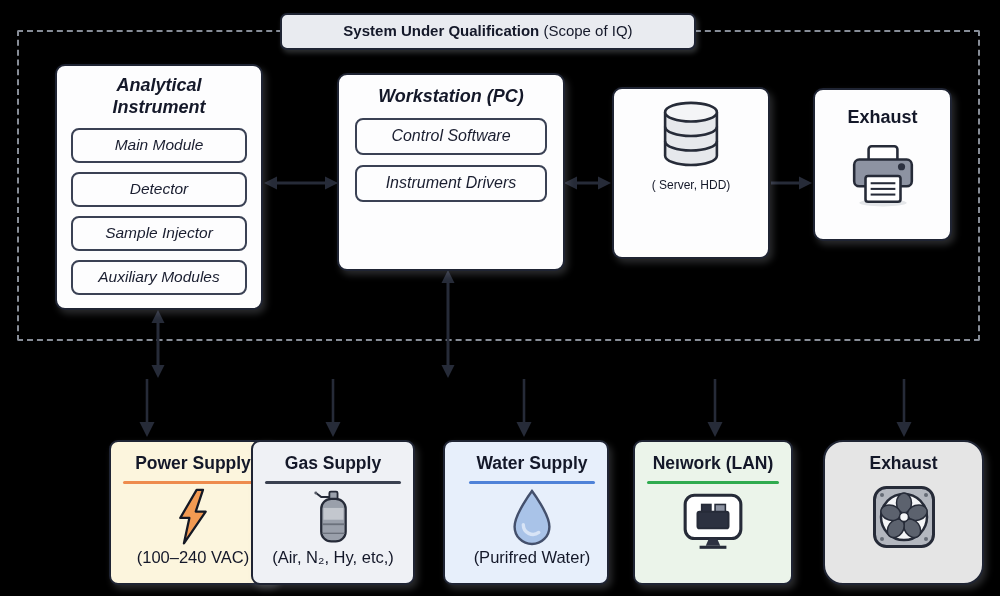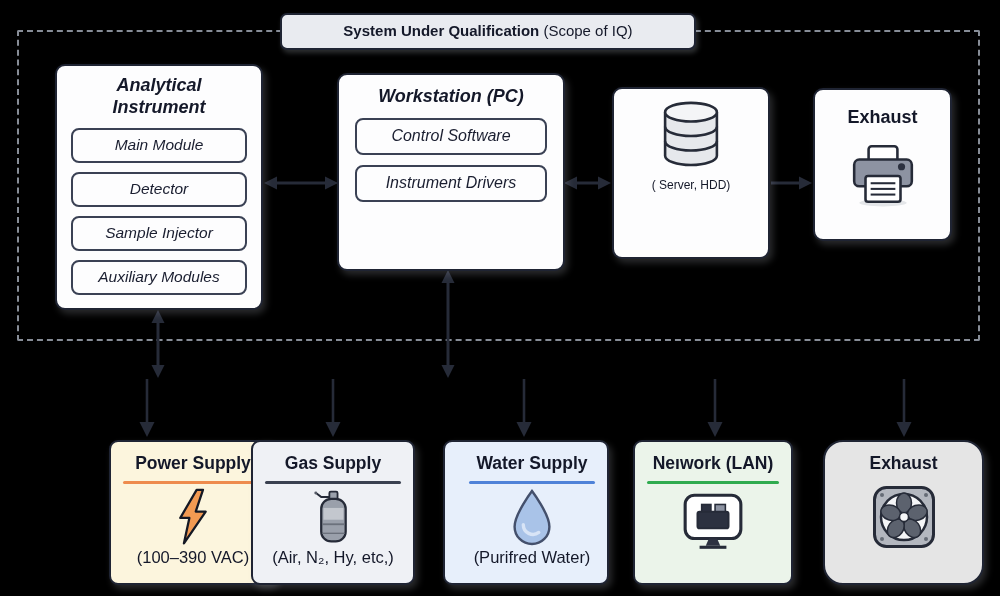--- a/index.html
+++ b/index.html
@@ -116,21 +116,21 @@
 </div>
 
 <div class="abs util" id="power" style="background: rgb(252, 245, 221);">
   <div class="util-title">Power Supply</div>
   <div class="util-divider" style="background: rgb(238, 139, 77);"></div>
   <div class="util-iconrow">
     <svg width="42" height="58" viewBox="0 0 44 64">
       <path d="M26,2 L8,33 L18,33 L12,61 L36,26 L25,26 L33,2 Z" fill="#f29a52" stroke="#141824" stroke-width="2.5" stroke-linejoin="round"></path>
     </svg>
   </div>
-  <div class="util-sub">(100–390 VAC)</div>
+  <div class="util-sub">(100–240 VAC)</div>
 </div>
 
 <div class="abs util" id="gas" style="background: rgb(239, 241, 245);">
   <div class="util-title">Gas Supply</div>
   <div class="util-divider" style="background: rgb(58, 65, 80);"></div>
   <div class="util-iconrow">
     <svg width="52" height="58" viewBox="0 0 56 64">
       <path d="M24,10 h-9 l-5,-4" stroke="#262b38" stroke-width="2.2" fill="none"></path>
       <circle cx="9" cy="5.5" r="1.6" fill="#565c68"></circle>
       <rect x="24" y="4" width="9" height="10" rx="1.5" fill="#9aa0ab" stroke="#262b38" stroke-width="2"></rect>

